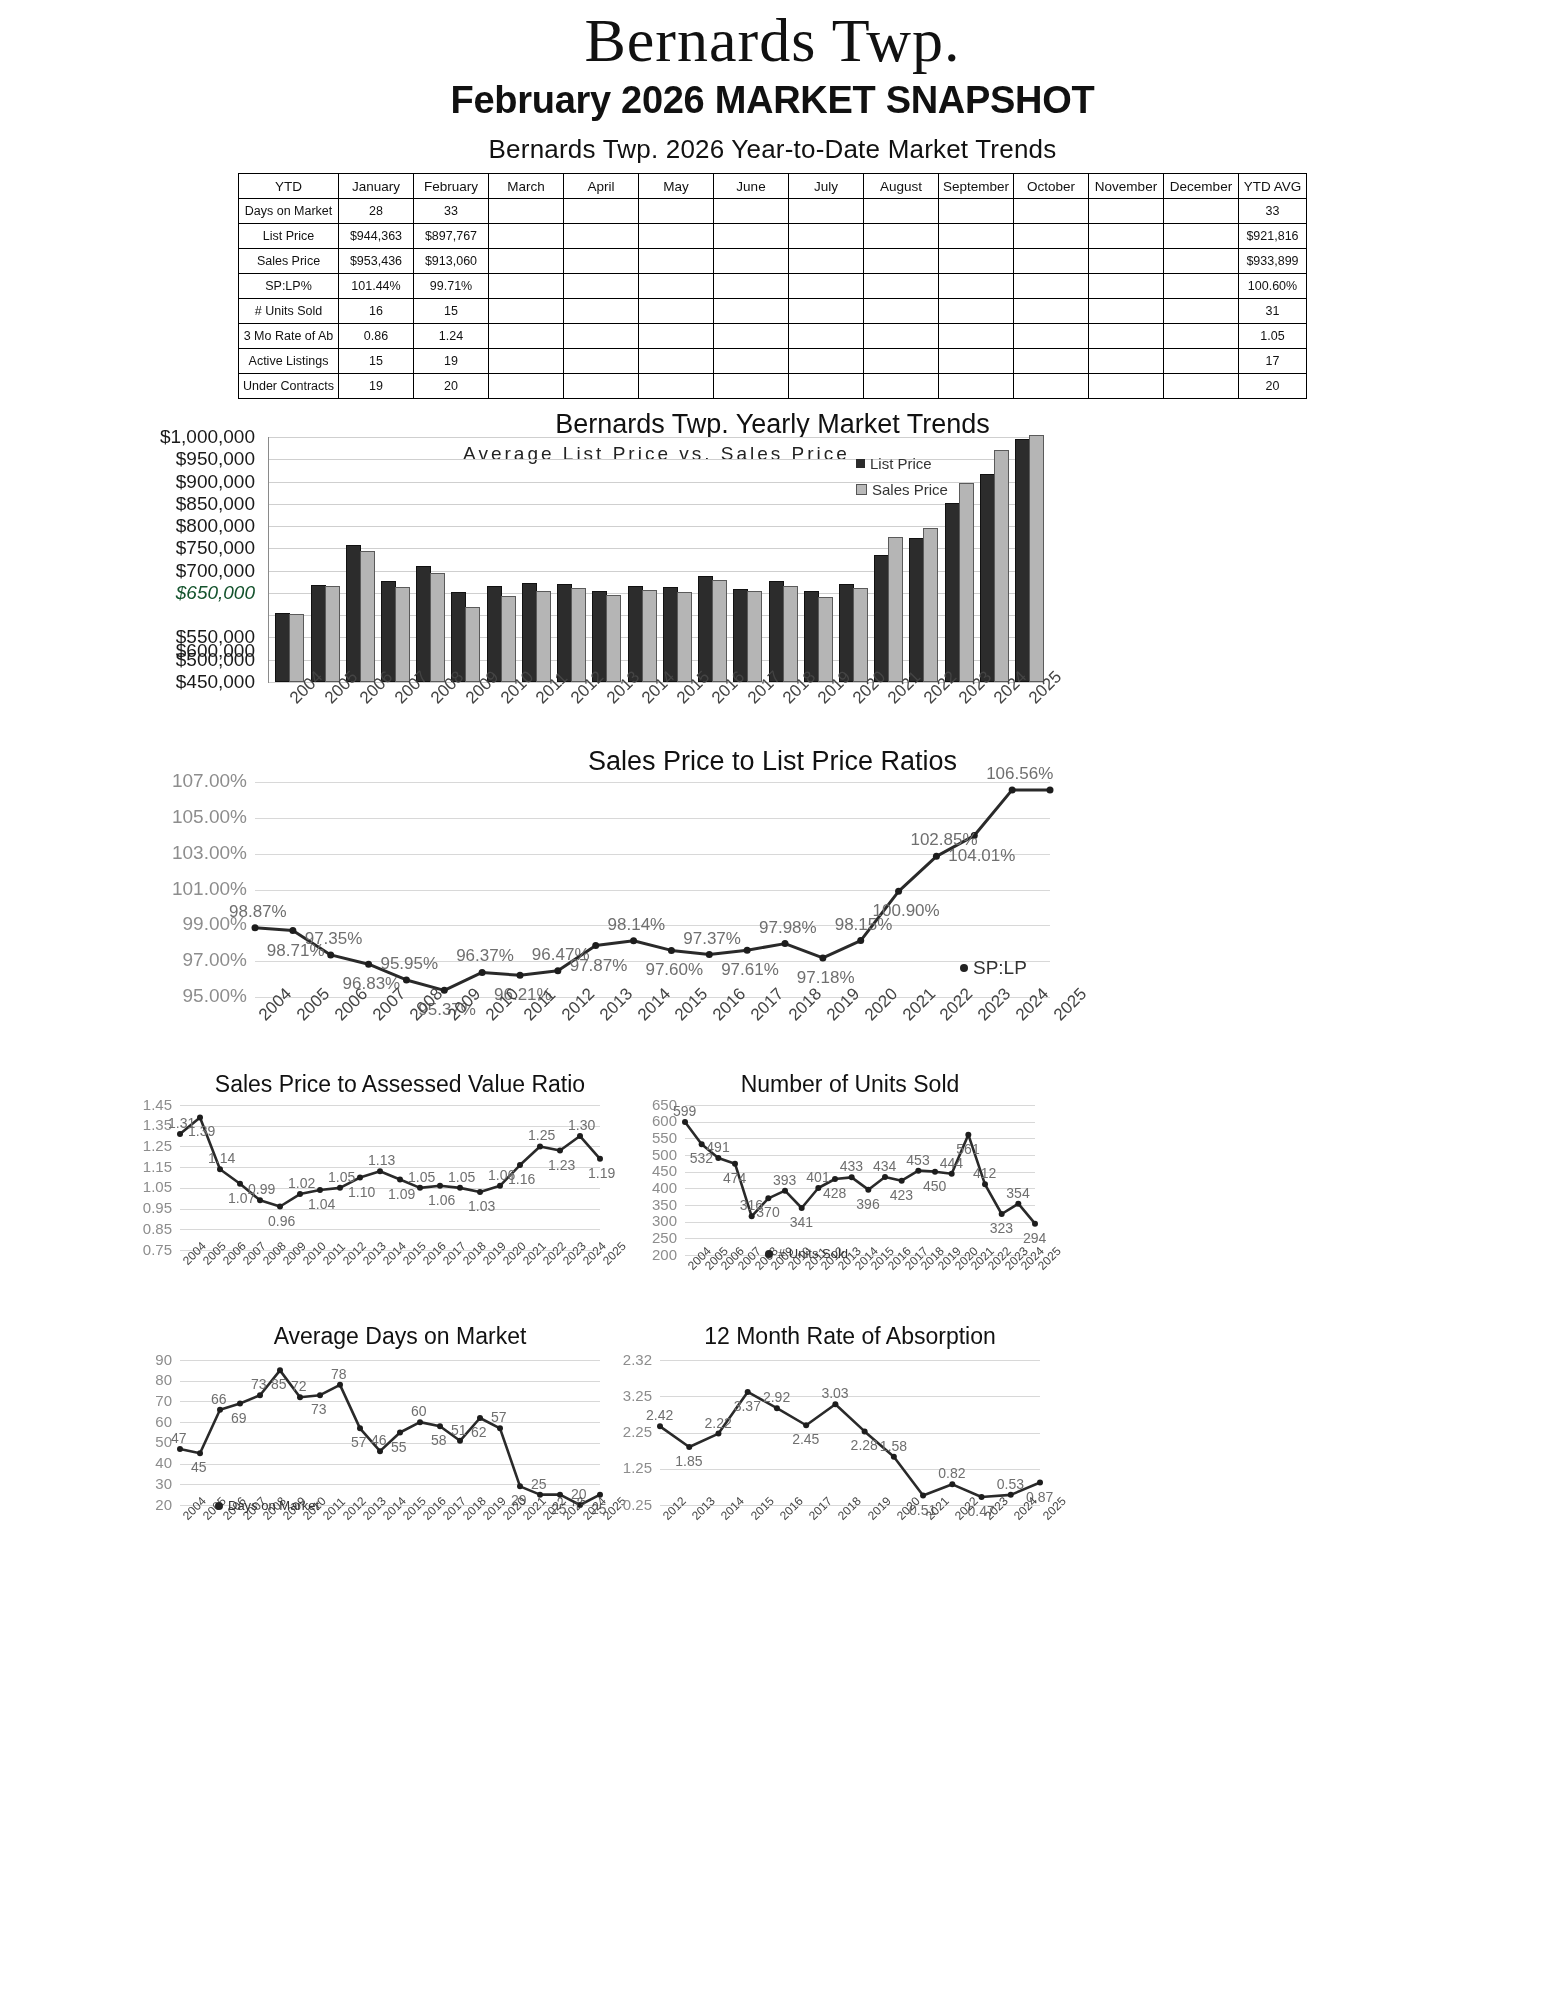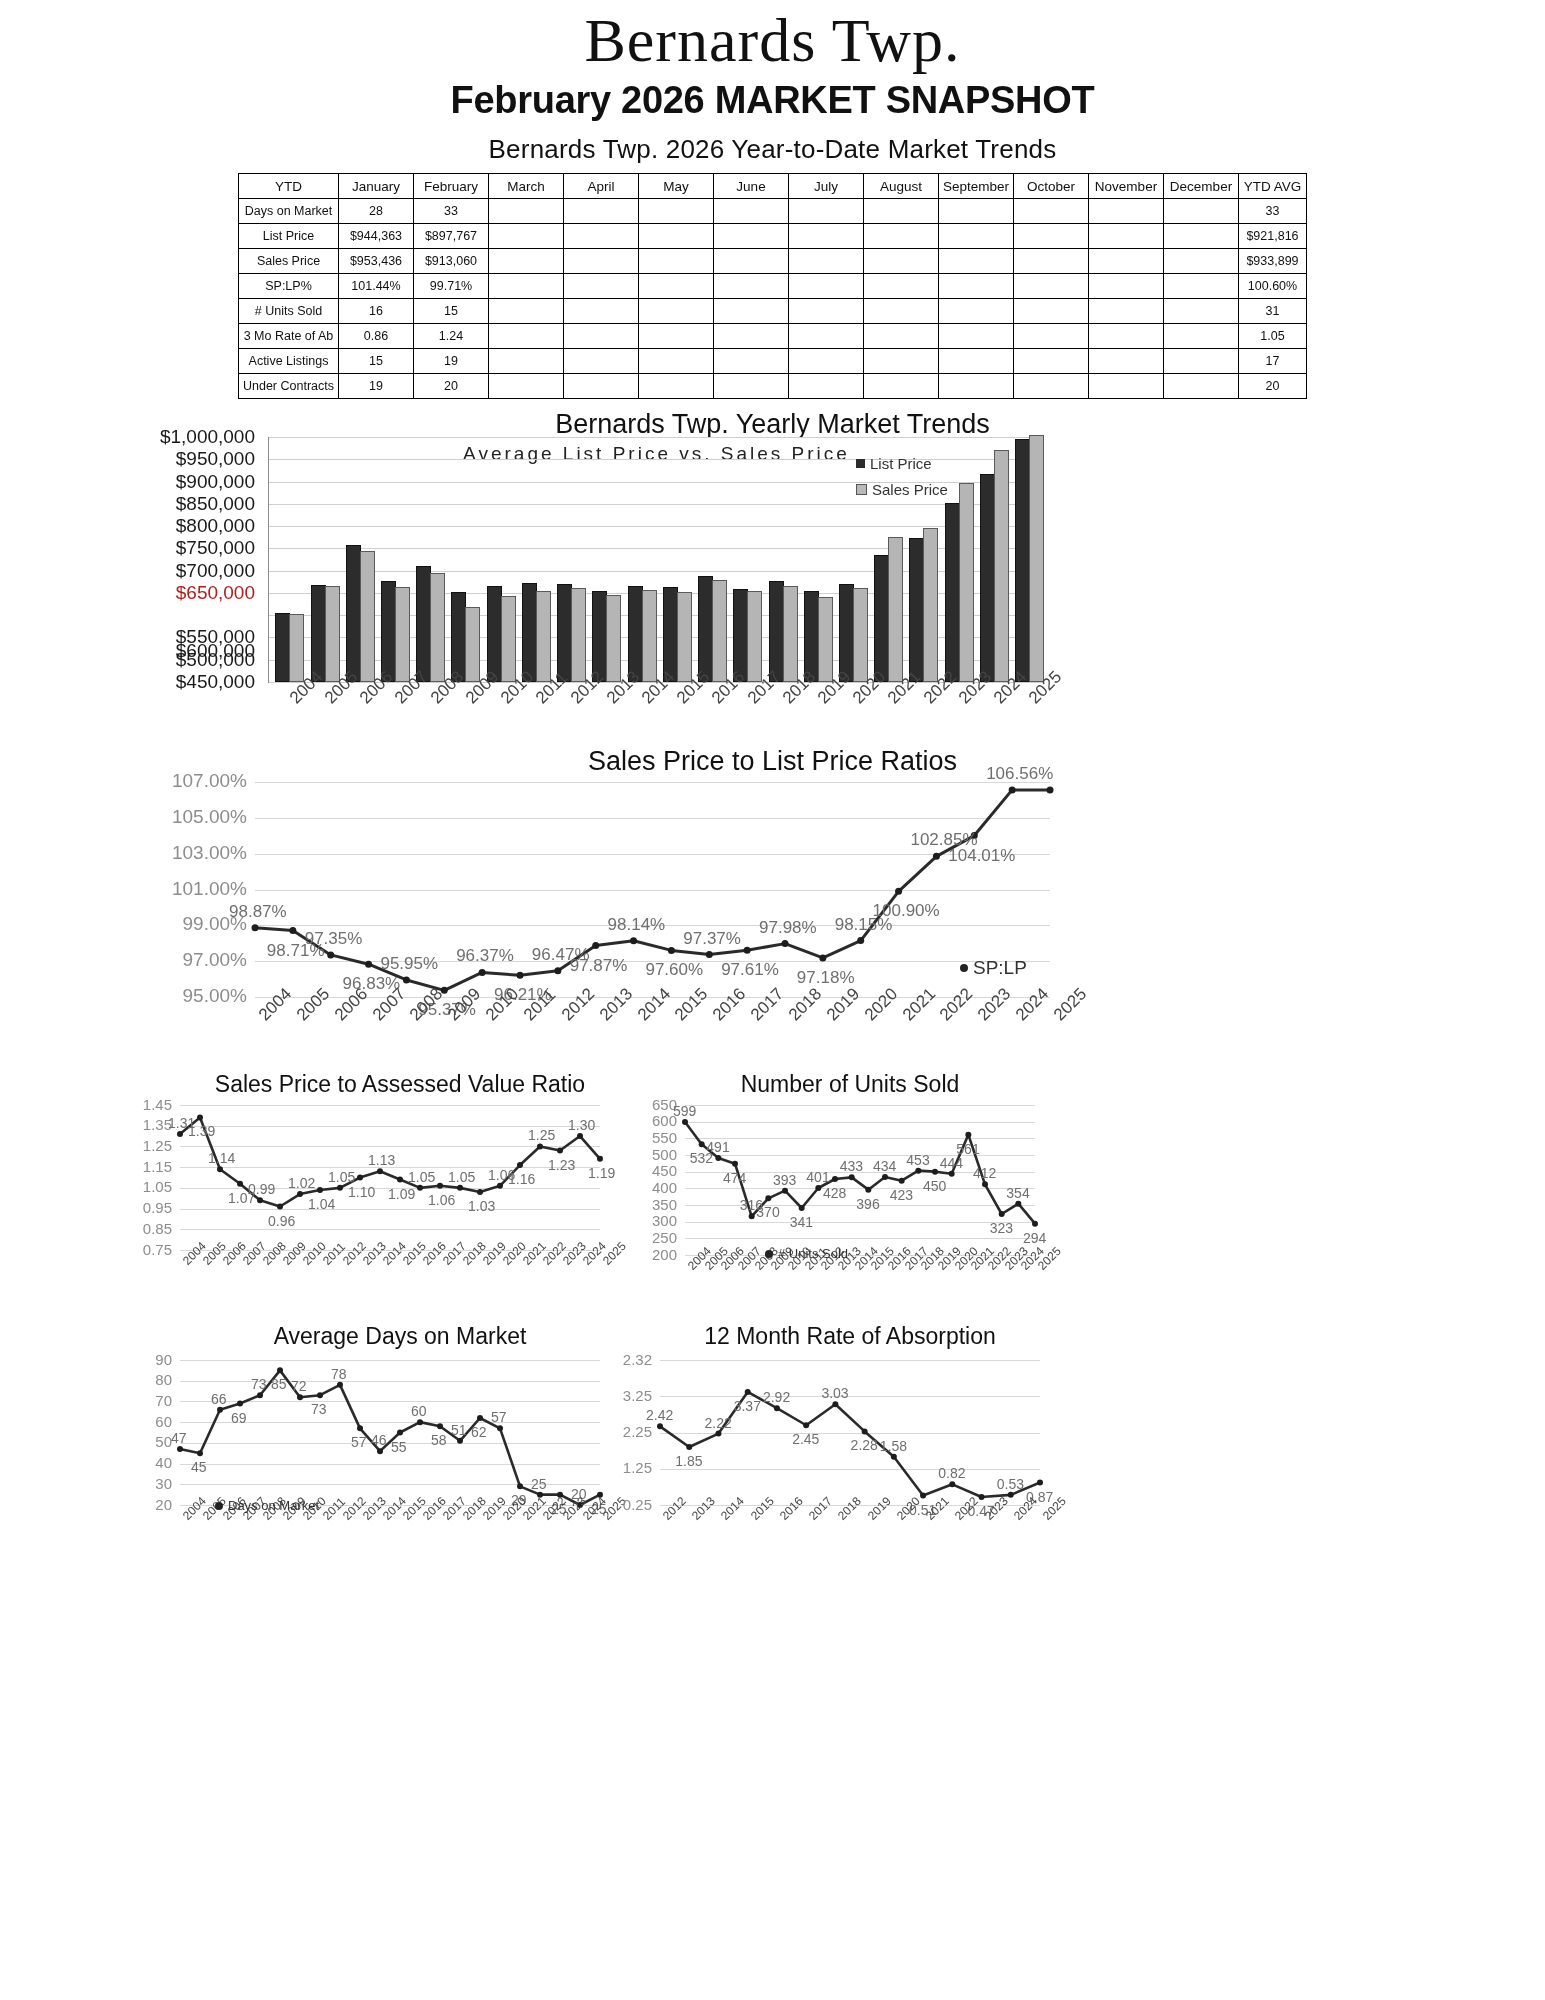--- a/index.html
+++ b/index.html
@@ -280,21 +280,21 @@
       <div class="bar sp" style="left: 760.114px; height: 245px;"></div>
     </div>
   <div id="bar-ylabels">
       <div class="axlab" style="left: 120px; width: 135px; top: 426px; font-size: 19px; color: rgb(26, 26, 26);">$1,000,000</div>
       <div class="axlab" style="left: 120px; width: 135px; top: 448.273px; font-size: 19px; color: rgb(26, 26, 26);">$950,000</div>
       <div class="axlab" style="left: 120px; width: 135px; top: 470.545px; font-size: 19px; color: rgb(26, 26, 26);">$900,000</div>
       <div class="axlab" style="left: 120px; width: 135px; top: 492.818px; font-size: 19px; color: rgb(26, 26, 26);">$850,000</div>
       <div class="axlab" style="left: 120px; width: 135px; top: 515.091px; font-size: 19px; color: rgb(26, 26, 26);">$800,000</div>
       <div class="axlab" style="left: 120px; width: 135px; top: 537.364px; font-size: 19px; color: rgb(26, 26, 26);">$750,000</div>
       <div class="axlab" style="left: 120px; width: 135px; top: 559.636px; font-size: 19px; color: rgb(26, 26, 26);">$700,000</div>
-      <div class="axlab" style="left: 120px; width: 135px; top: 581.909px; font-size: 19px; color: #b91c1c;">$650,000</div>
+      <div class="axlab" style="left: 120px; width: 135px; top: 581.909px; font-size: 19px; color: #14532d; font-style: italic;">$650,000</div>
       <div class="axlab" style="left: 120px; width: 135px; top: 640px; font-size: 19px; color: rgb(26, 26, 26);">$600,000</div>
       <div class="axlab" style="left: 120px; width: 135px; top: 626.455px; font-size: 19px; color: rgb(26, 26, 26);">$550,000</div>
       <div class="axlab" style="left: 120px; width: 135px; top: 648.727px; font-size: 19px; color: rgb(26, 26, 26);">$500,000</div>
       <div class="axlab" style="left: 120px; width: 135px; top: 671px; font-size: 19px; color: rgb(26, 26, 26);">$450,000</div>
     </div>
   <div id="bar-xlabels">
       <div class="xlab" style="left: 285.614px; top: 694px; font-size: 17px;">2004</div>
       <div class="xlab" style="left: 320.841px; top: 694px; font-size: 17px;">2005</div>
       <div class="xlab" style="left: 356.068px; top: 694px; font-size: 17px;">2006</div>
       <div class="xlab" style="left: 391.295px; top: 694px; font-size: 17px;">2007</div>

